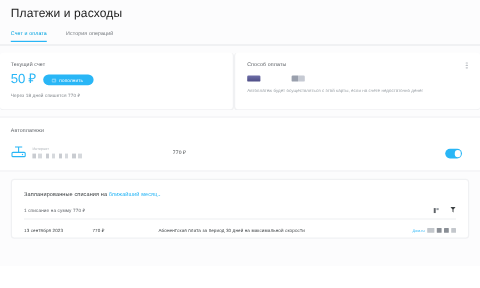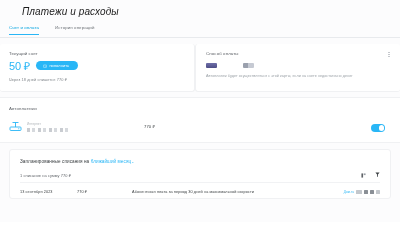--- a/index.html
+++ b/index.html
@@ -9,23 +9,22 @@
     font-family: "Liberation Sans", sans-serif;
     overflow: hidden;
     color: #1a1a1a;
   }
   .page { width: 400px; height: 222px; position: relative; background: #fcfcfd; }
 
   .page-title {
     font-size: 10px;
     font-weight: 400;
     color: #1c1c1c;
-    padding: 6px 0 0 22px;
-    letter-spacing: .1px;
-    font-style: italic;
+    padding: 6px 0 0 9px;
+    letter-spacing: .1px;
   }
 
   .tabs {
     display: flex;
     gap: 16px;
     padding: 0 0 0 9px;
     margin-top: 8px;
     border-bottom: 1px solid #e8eaed;
     height: 13px;
     align-items: flex-start;
@@ -72,21 +71,21 @@
   }
 
   .card-label {
     font-size: 4.4px;
     color: #5f6368;
     letter-spacing: .1px;
   }
 
   .balance-row {
     display: flex;
-    align-items: flex-start;
+    align-items: center;
     gap: 6px;
     margin-top: 5px;
   }
   .balance-amount {
     font-size: 11px;
     color: #29b6f6;
     font-weight: 400;
     line-height: 1;
     letter-spacing: -.2px;
   }

